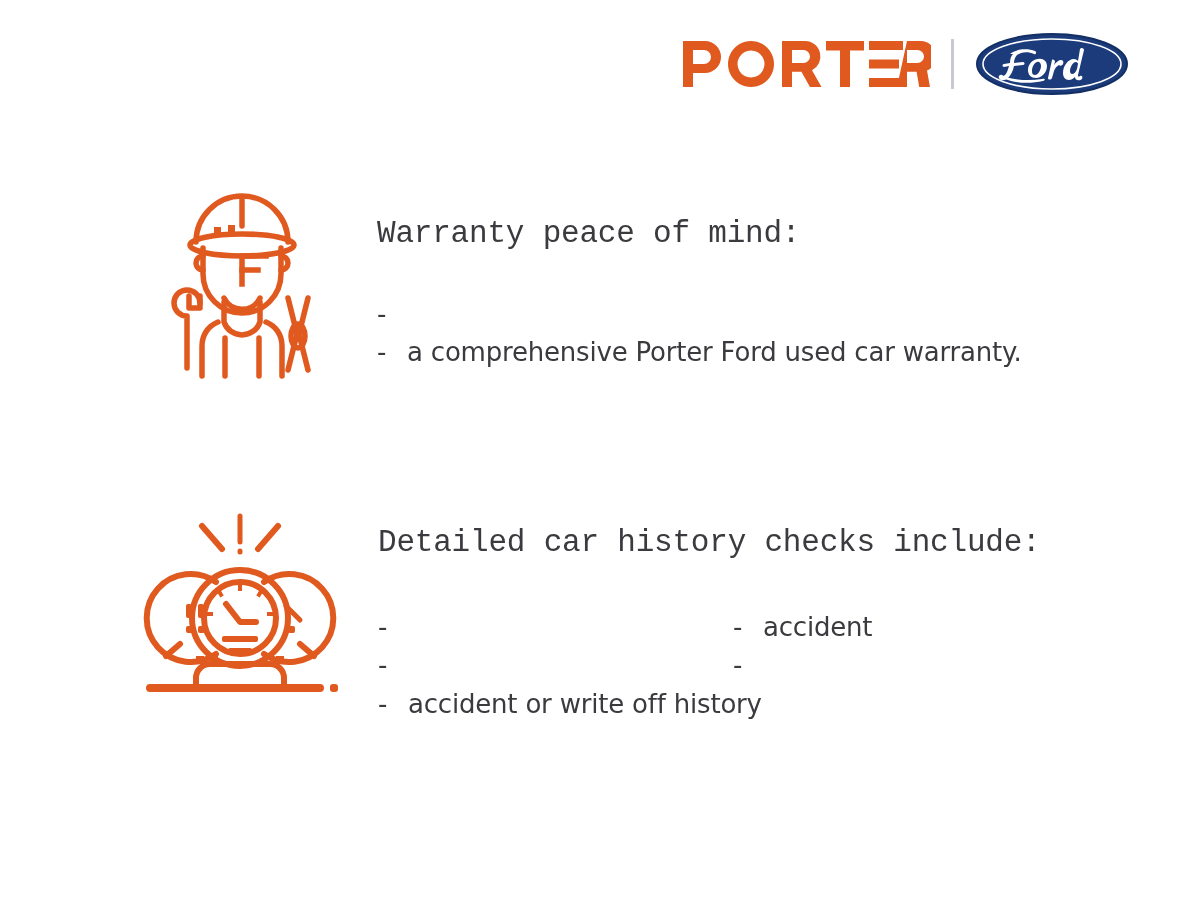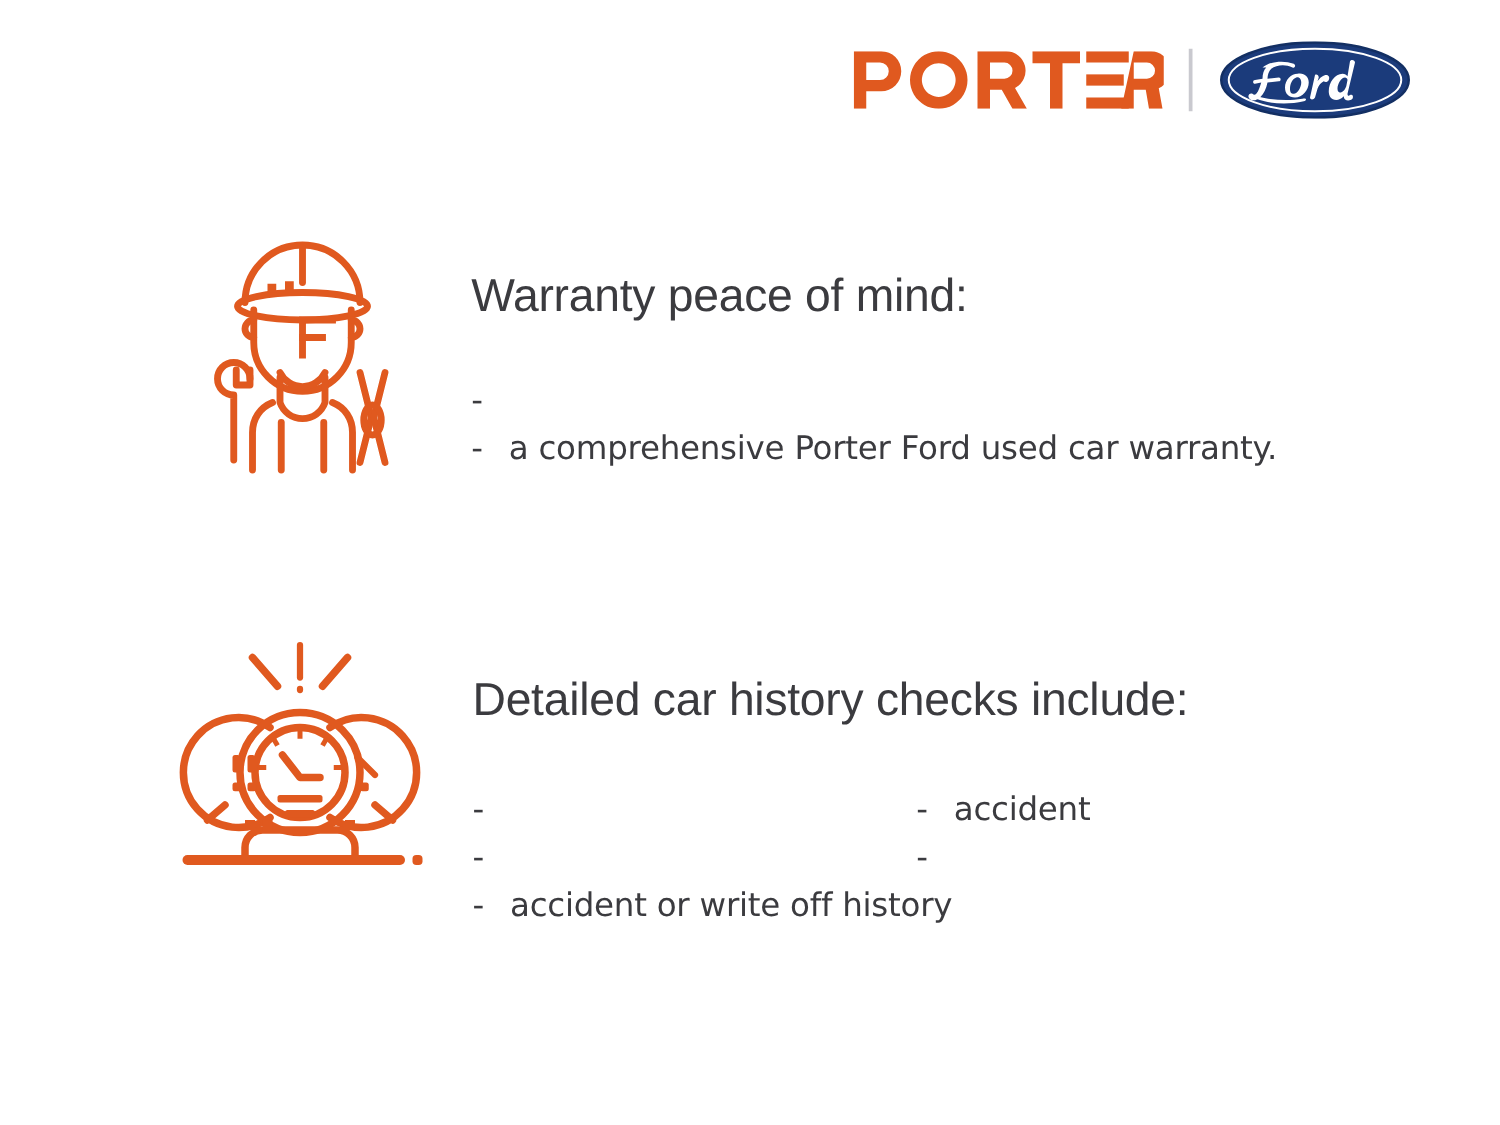--- a/index.html
+++ b/index.html
@@ -49,22 +49,22 @@
   .block-icon {
     flex: 0 0 auto;
   }
   .block-icon svg { display: block; }
 
   .block-body {
     flex: 1 1 auto;
   }
 
   .block-heading {
-    font-family: Liberation Sans, sans-serif;
-    font-size: 37px;
+    font-family: Liberation Mono, monospace;
+    font-size: 31px;
     font-weight: 400;
     color: #3b3b3f;
     letter-spacing: -0.2px;
     white-space: nowrap;
   }
 
   .bullet-list {
     list-style: none;
     margin: 0;
     padding: 0;
@@ -93,21 +93,21 @@
 
   
   #warranty-block { left: 162px; top: 186px; }
   #warranty-block .block-icon { width: 160px; margin-right: 55px; }
   #warranty-block .block-heading { margin-top: 30px; }
   #warranty-block .bullet-list { margin-top: 44px; }
 
   
   #history-block { left: 140px; top: 508px; }
   #history-block .block-icon { width: 200px; margin-right: 38px; }
-  #history-block .block-heading { margin-top: 31px; }
+  #history-block .block-heading { margin-top: 17px; }
   #history-block .bullet-list { margin-top: 48px; }
   #history-block .bullet-col-left { width: 355px; }
 </style>
 </head>
 <body>
 
 <div class="logo-lockup">
 
   <div class="porter-wordmark">
     <svg width="248" height="46" viewBox="0 0 248 46" aria-hidden="true">

